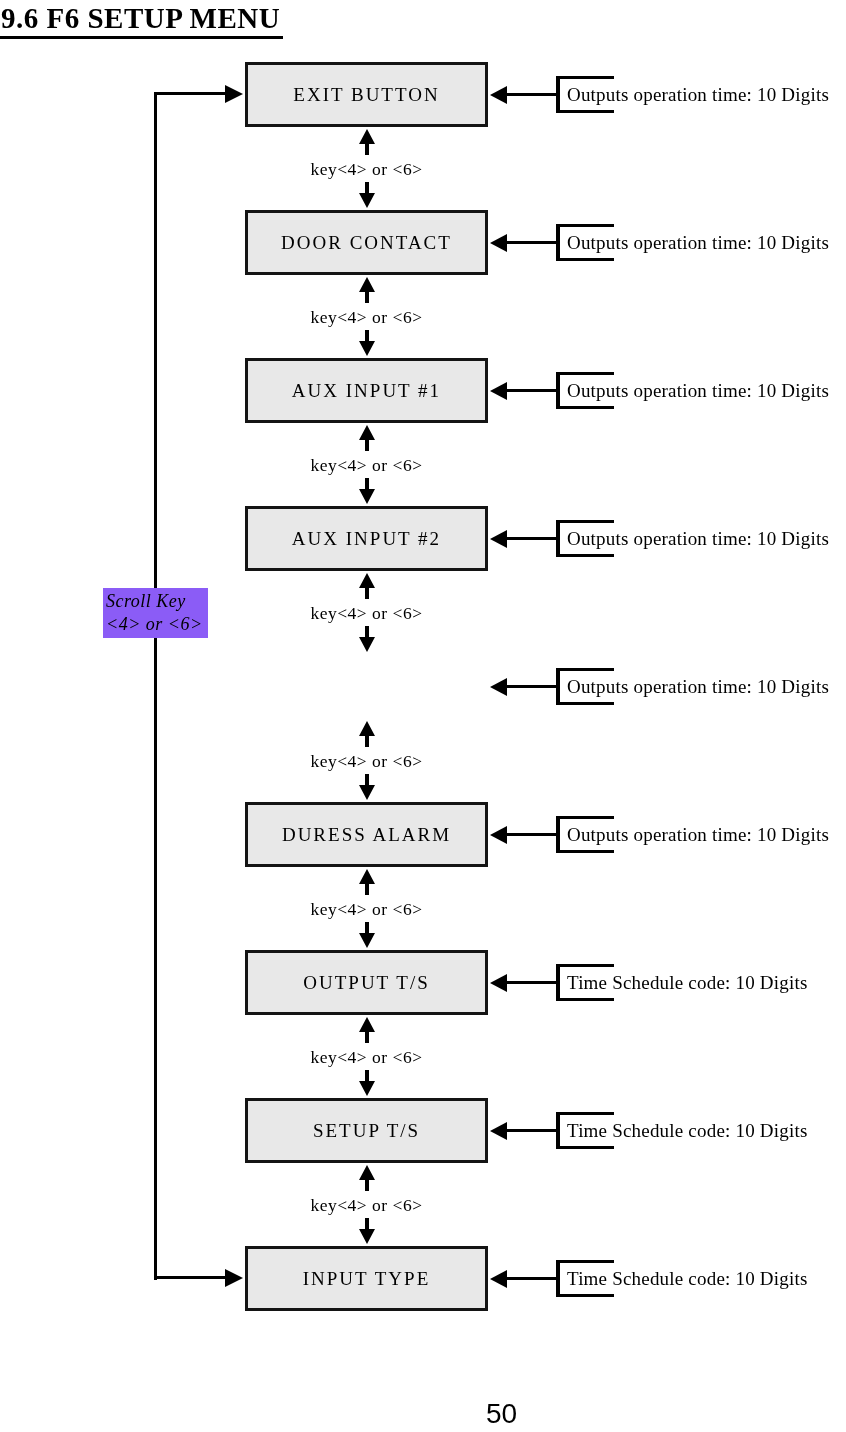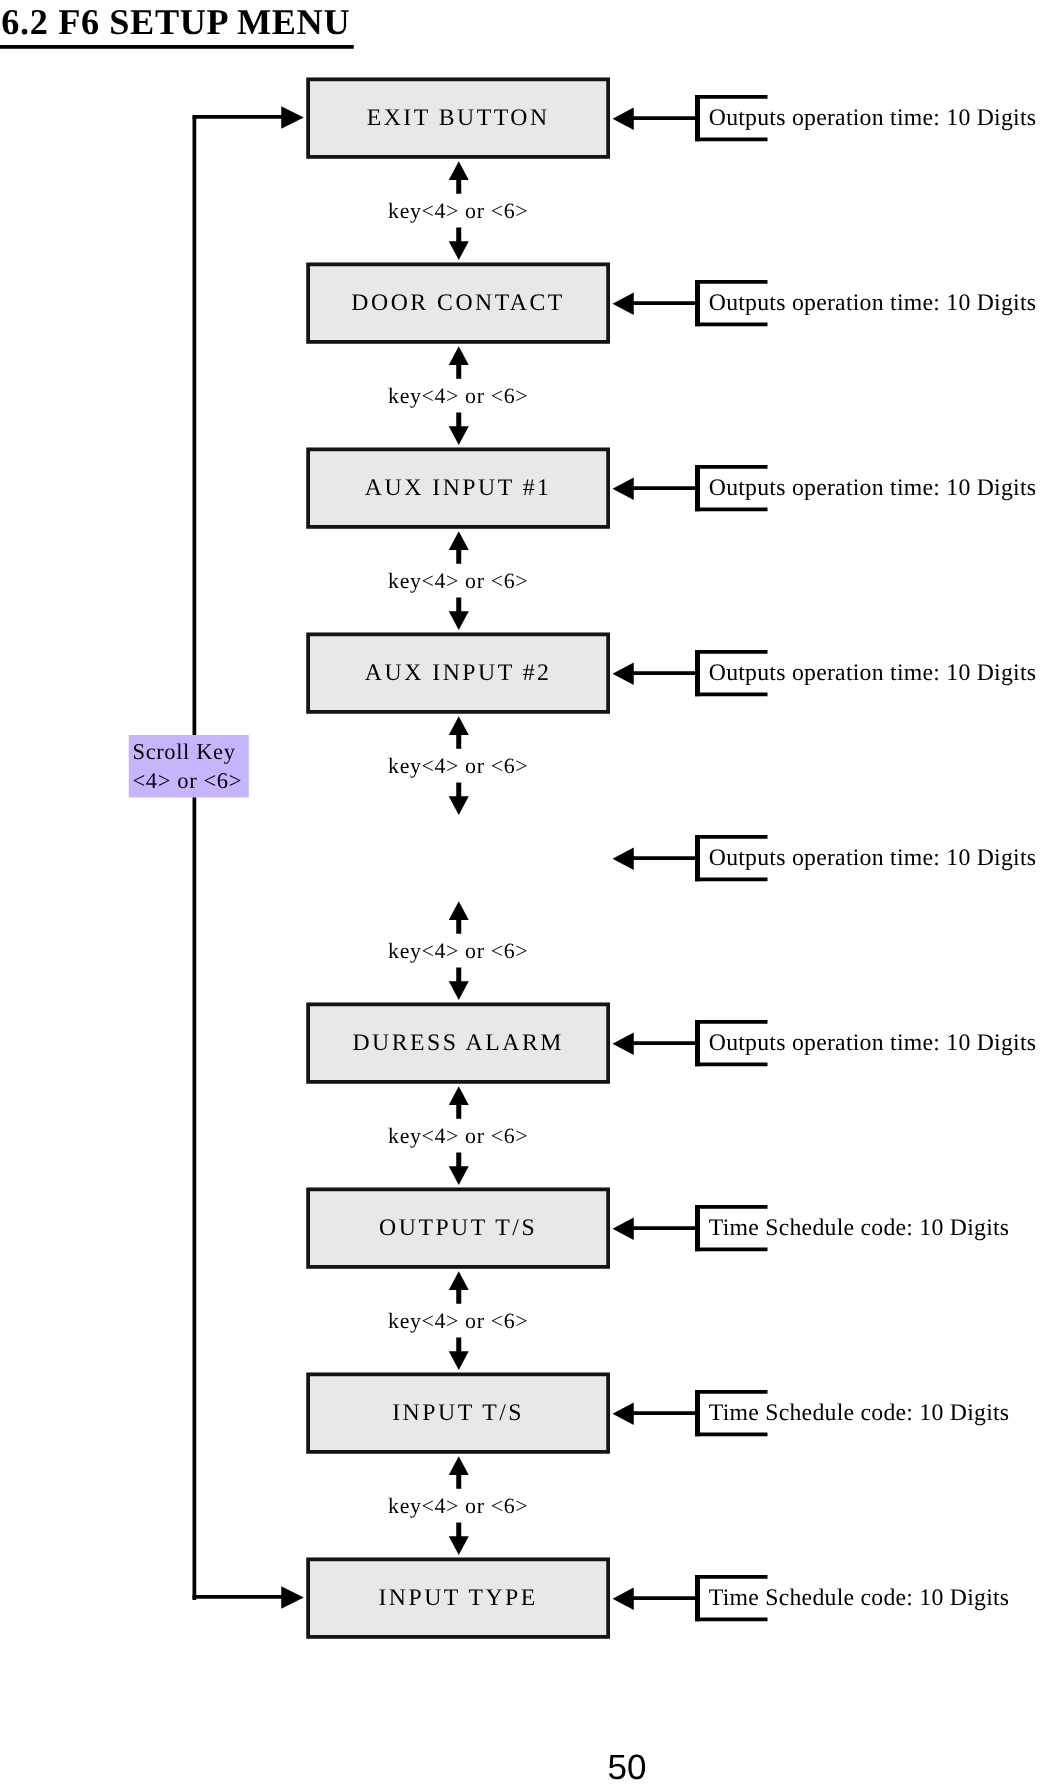--- a/index.html
+++ b/index.html
@@ -90,41 +90,42 @@
   .loop-arrow {
     position: absolute; left: 225px; width: 0; height: 0;
     border-top: 9px solid transparent;
     border-bottom: 9px solid transparent;
     border-left: 18px solid #000;
   }
   .loop-arrow-top { top: 85px; }
   .loop-arrow-bot { top: 1269px; }
   .scroll-label {
     position: absolute; left: 103px; top: 588px;
-    background: #c4b5fd;
+    background: #8b5cf6;
     padding: 2px 5px 2px 3px;
     font-size: 18px;
     letter-spacing: 0.5px;
     line-height: 23px;
     white-space: nowrap;
     z-index: 2;
+    font-style: italic;
   }
   
   .page-number {
     position: absolute; left: 486px; top: 1398px;
     font-family: "Liberation Sans", sans-serif;
     font-size: 28px;
   }
 </style>
 </head>
 <body>
 
 <div class="page">
 
-  <div class="title">6.2 F6 SETUP MENU</div>
+  <div class="title">9.6 F6 SETUP MENU</div>
 
   <div>
 
     <div class="loop-v"></div>
     <div class="loop-h loop-h-top"></div>
     <div class="loop-arrow loop-arrow-top"></div>
     <div class="loop-h loop-h-bot"></div>
     <div class="loop-arrow loop-arrow-bot"></div>
     <div class="scroll-label">
       <div>Scroll Key</div>
@@ -264,21 +265,21 @@
   <div class="gap" style="top: 1015px;">
     <div class="v-head up"></div>
     <div class="v-stem up-stem"></div>
     <div class="gap-label">key&lt;4&gt; or &lt;6&gt;</div>
     <div class="v-stem down-stem"></div>
     <div class="v-head down"></div>
   </div>
 
   <div class="row" style="top: 1098px;">
     <div class="box">
-      <span class="box-label">INPUT T/S</span>
+      <span class="box-label">SETUP T/S</span>
     </div>
     <div class="arrowhead-left"></div>
     <div class="h-line"></div>
     <div class="bracket-v"></div>
     <div class="bracket-h bracket-h-top"></div>
     <div class="bracket-h bracket-h-bot"></div>
     <div class="annot">Time Schedule code: 10 Digits</div>
   </div>
 
   <div class="gap" style="top: 1163px;">

